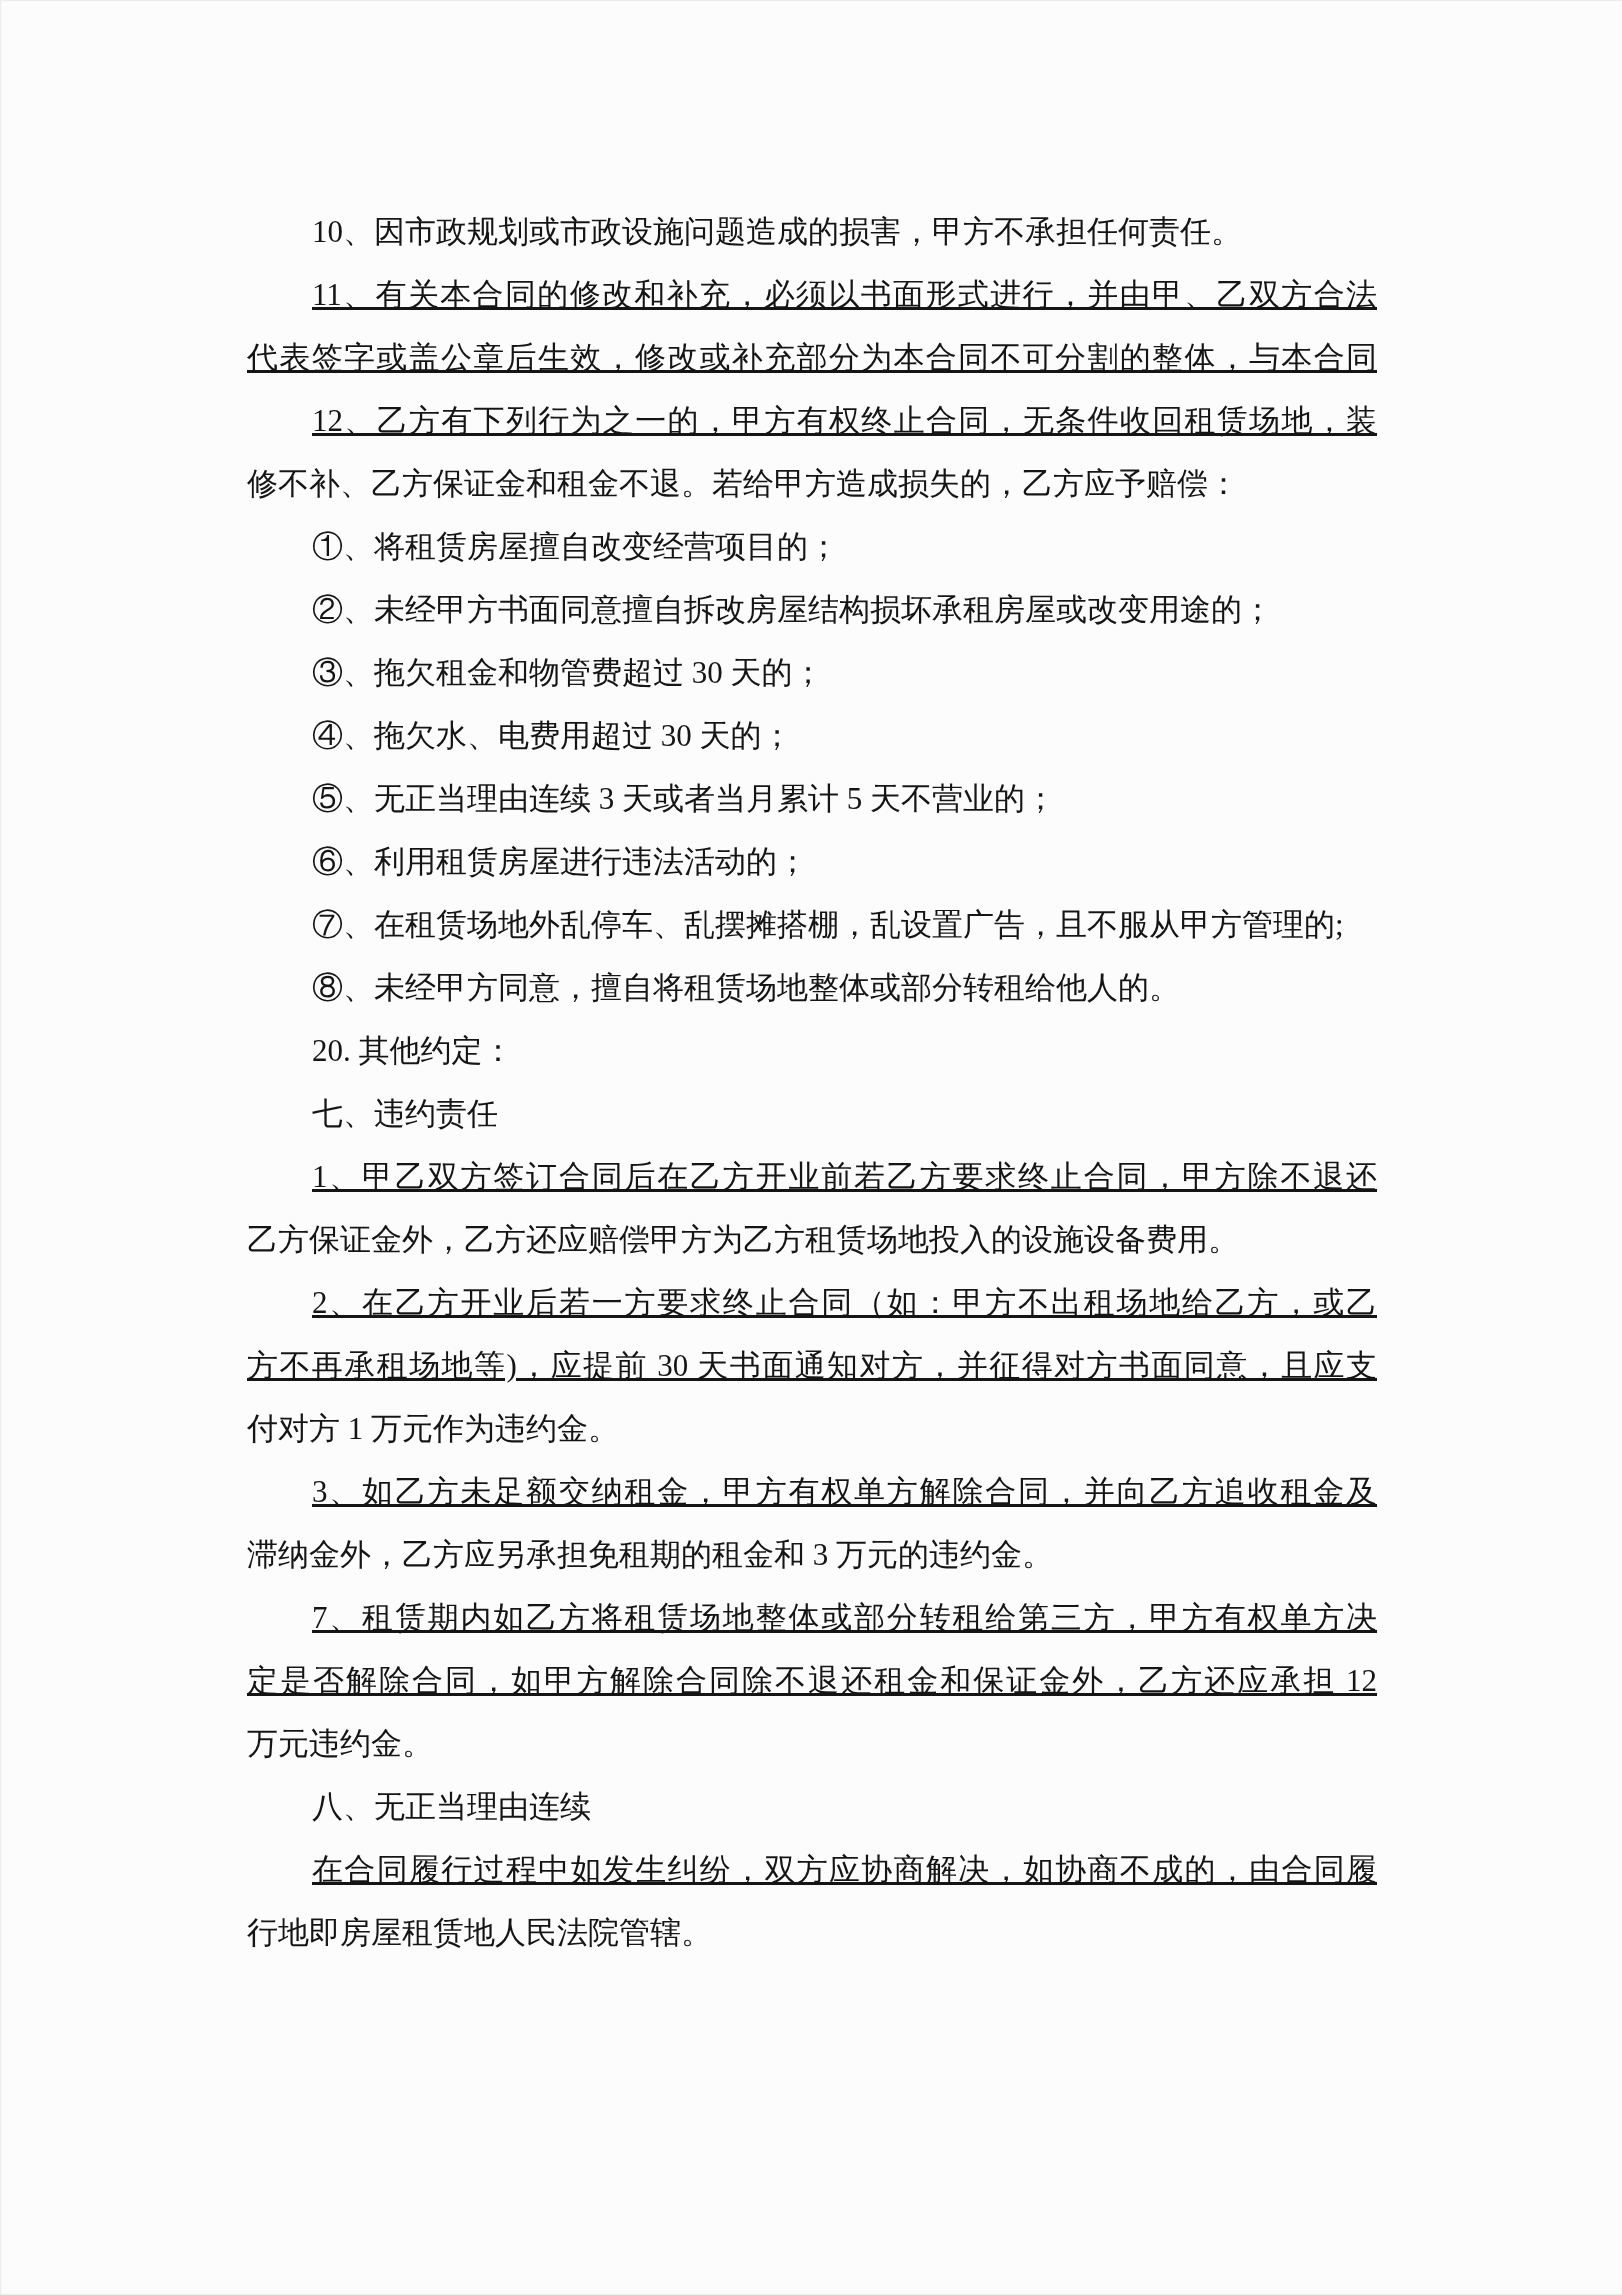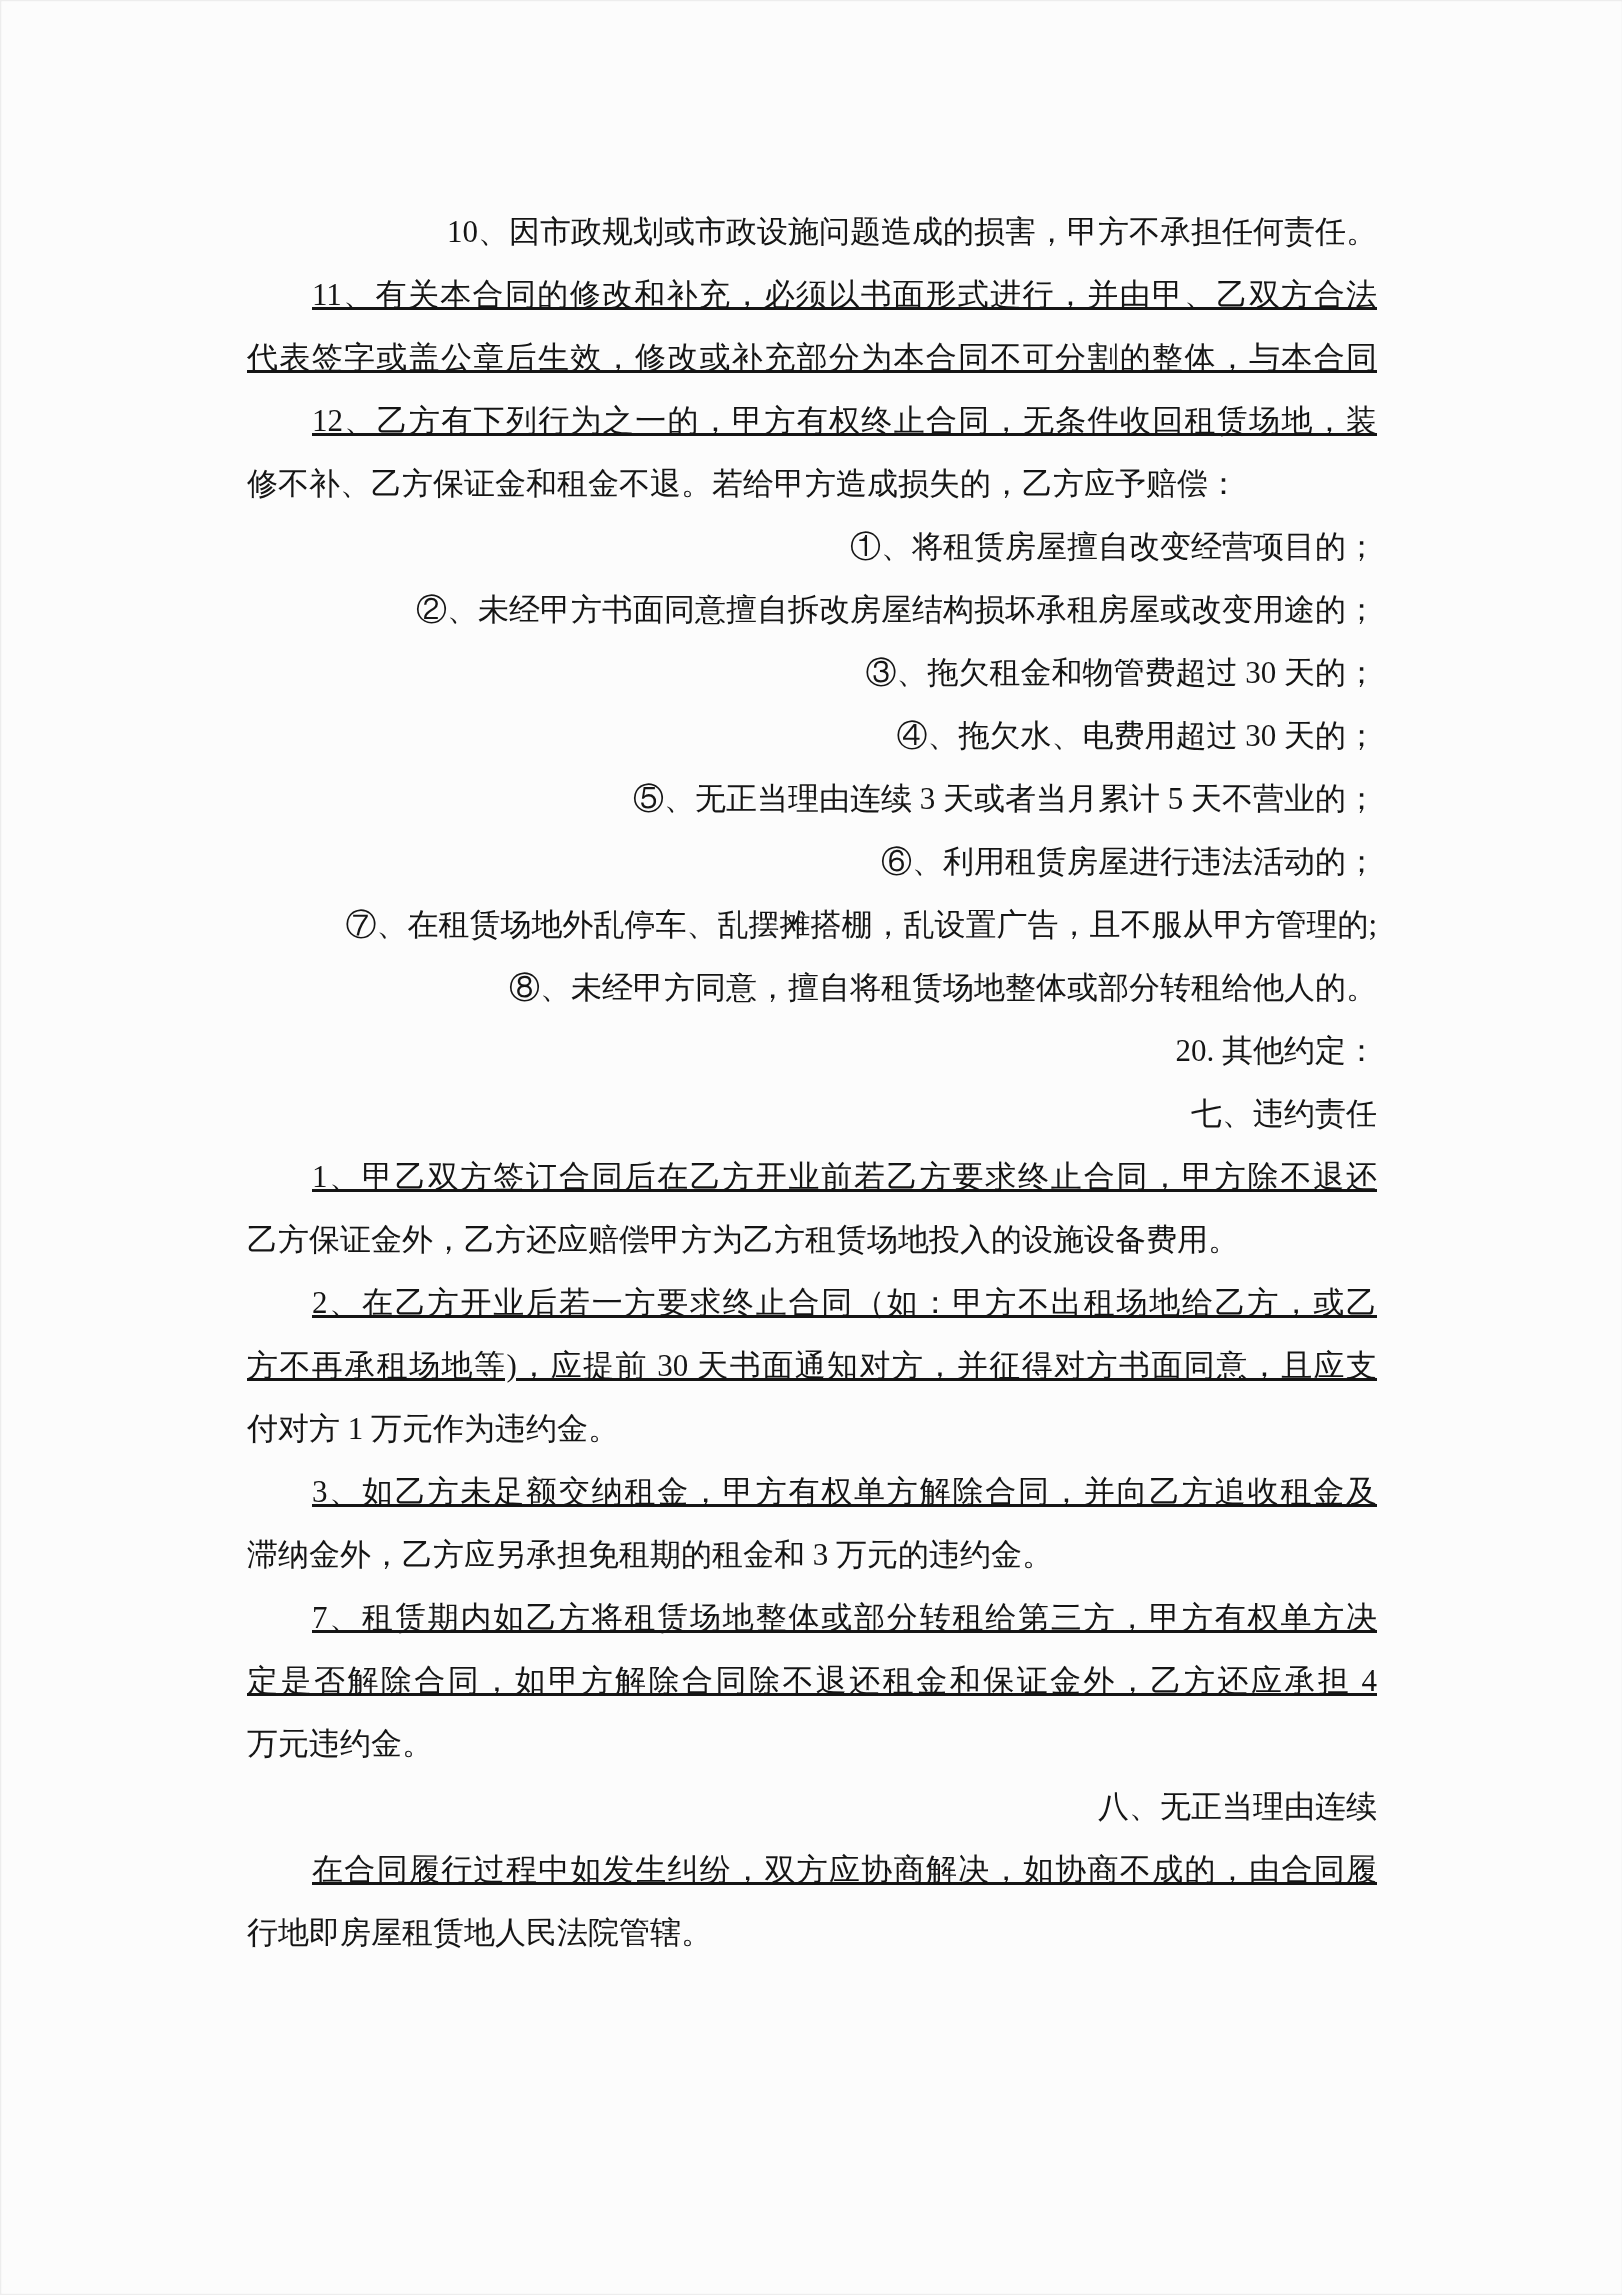--- a/index.html
+++ b/index.html
@@ -33,21 +33,20 @@
     letter-spacing: 0;
   }
   .ln {
     height: 63px;
     white-space: nowrap;
     text-align: left;
   }
   
   .ind {
     padding-left: 65px;
-    text-align: right;
   }
   
   .jst {
     white-space: normal;
     text-align: justify;
     text-align-last: justify;
     text-justify: inter-ideograph;
     text-decoration: underline;
   }
 </style>
@@ -72,20 +71,20 @@
     <div class="ln ind">20. 其他约定：</div>
     <div class="ln ind">七、违约责任</div>
     <div class="ln ind jst">1、甲乙双方签订合同后在乙方开业前若乙方要求终止合同，甲方除不退还</div>
     <div class="ln">乙方保证金外，乙方还应赔偿甲方为乙方租赁场地投入的设施设备费用。</div>
     <div class="ln ind jst">2、在乙方开业后若一方要求终止合同（如：甲方不出租场地给乙方，或乙</div>
     <div class="ln jst">方不再承租场地等)，应提前 30 天书面通知对方，并征得对方书面同意，且应支</div>
     <div class="ln">付对方 1 万元作为违约金。</div>
     <div class="ln ind jst">3、如乙方未足额交纳租金，甲方有权单方解除合同，并向乙方追收租金及</div>
     <div class="ln">滞纳金外，乙方应另承担免租期的租金和 3 万元的违约金。</div>
     <div class="ln ind jst">7、租赁期内如乙方将租赁场地整体或部分转租给第三方，甲方有权单方决</div>
-    <div class="ln jst">定是否解除合同，如甲方解除合同除不退还租金和保证金外，乙方还应承担 4</div>
+    <div class="ln jst">定是否解除合同，如甲方解除合同除不退还租金和保证金外，乙方还应承担 12</div>
     <div class="ln">万元违约金。</div>
     <div class="ln ind">八、无正当理由连续</div>
     <div class="ln ind jst">在合同履行过程中如发生纠纷，双方应协商解决，如协商不成的，由合同履</div>
     <div class="ln">行地即房屋租赁地人民法院管辖。</div>
   </section>
 </main>
 
 
 </body></html>

